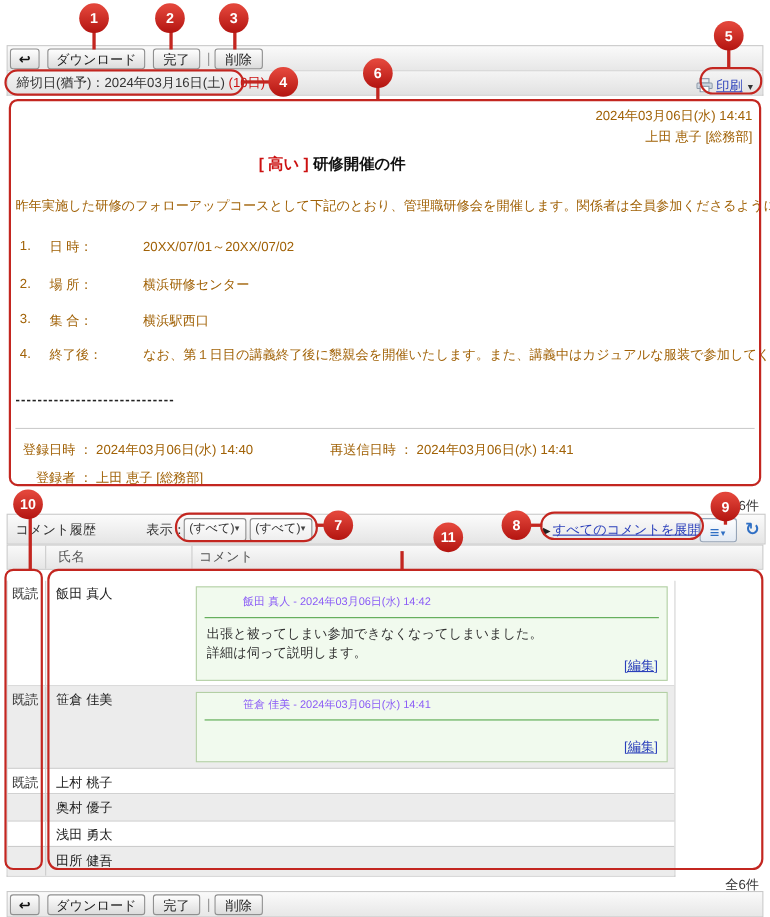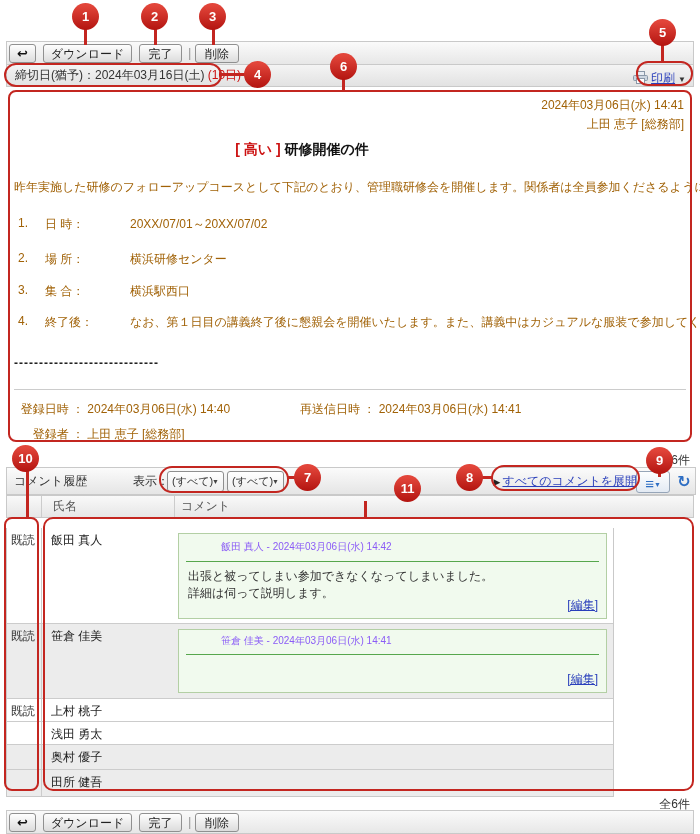--- a/index.html
+++ b/index.html
@@ -147,30 +147,30 @@
         <a class="lnk cbox-edit" href="#">[編集]</a>
       </div>
     </div>
 
     <div class="trow" style="height:23px;">
       <div class="cdiv" style="left:34px;"></div>
       <span class="cell-status">既読</span>
       <span class="cell-name">上村 桃子</span>
     </div>
 
+    <div class="trow alt" style="height:25px;">
+      <div class="cdiv" style="left:34px;"></div>
+      <span class="cell-status"></span>
+      <span class="cell-name">奥村 優子</span>
+    </div>
+
     <div class="trow" style="height:23px;">
       <div class="cdiv" style="left:34px;"></div>
       <span class="cell-status"></span>
       <span class="cell-name">浅田 勇太</span>
-    </div>
-
-    <div class="trow alt" style="height:25px;">
-      <div class="cdiv" style="left:34px;"></div>
-      <span class="cell-status"></span>
-      <span class="cell-name">奥村 優子</span>
     </div>
 
     <div class="trow alt" style="height:26px;">
       <div class="cdiv" style="left:34px;"></div>
       <span class="cell-status"></span>
       <span class="cell-name">田所 健吾</span>
     </div>
   </div>
 
   <div class="count" style="top:796px;">全6件</div>

